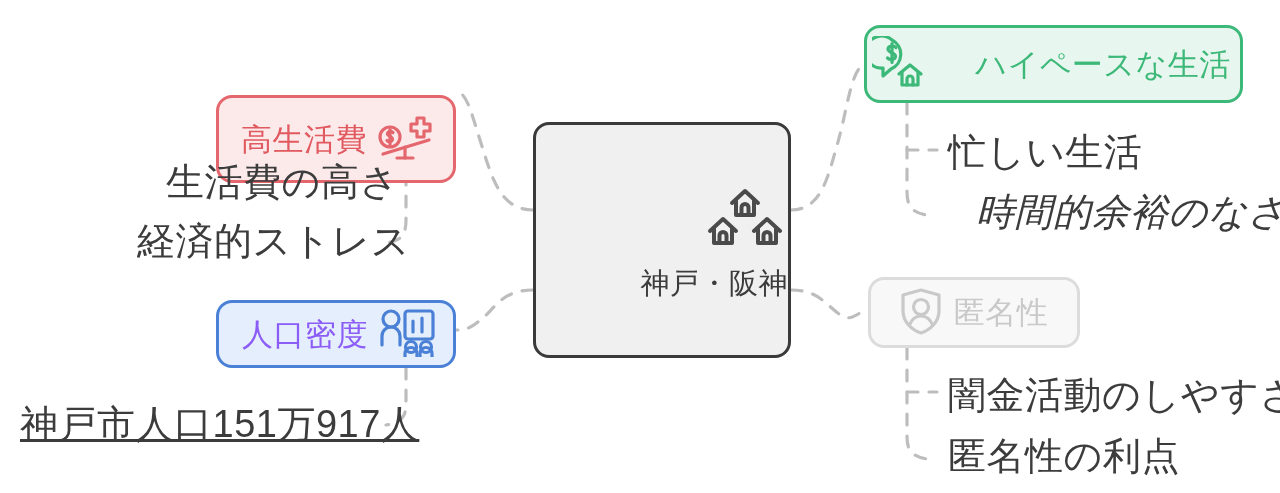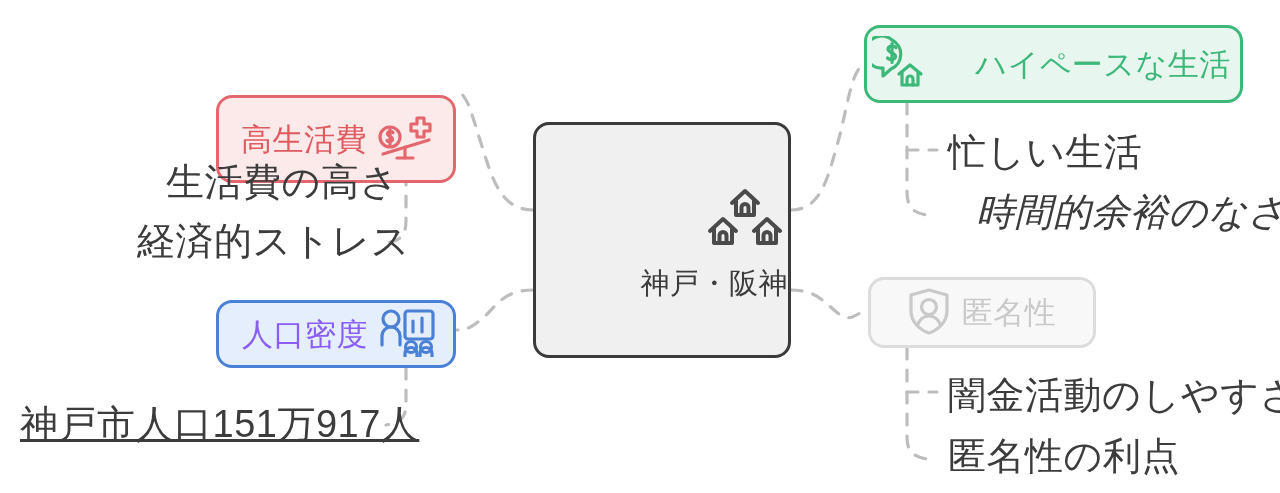--- a/index.html
+++ b/index.html
@@ -221,21 +221,21 @@
         <path d="M27,38 L38,29 L49,38"></path>
         <path d="M30,36.5 L30,49 L46,49 L46,36.5"></path>
         <path d="M35,49 L35,43 A3,3 0 0 1 41,43 L41,49"></path>
       </svg>
     </span>
     <span class="node-label">ハイペースな生活</span>
   </div>
   <div class="leaf right" style="left:948px; top:133px;">忙しい生活</div>
   <div class="leaf right" style="left:976px; top:193px;font-style:italic;">時間的余裕のなさ</div>
 
-  <div class="node grey" style="left:868px; top:277px; width:228px; height:71px; padding:0 20px 0 18px;">
+  <div class="node grey" style="left:868px; top:277px; width:212px; height:71px; padding:0 20px 0 18px;">
     <span class="node-icon">
       <svg width="46" height="48" viewBox="0 0 46 48" xmlns="http://www.w3.org/2000/svg" fill="none" stroke="#c9c9c9" stroke-width="3.2" stroke-linecap="round" stroke-linejoin="round">
         <path d="M23,3 L41,8 L41,24 C 41,35 32,43 23,46 C 14,43 5,35 5,24 L5,8 Z"></path>
         <circle cx="23" cy="20" r="7.5"></circle>
         <path d="M11.5,38 C 14,31.5 18,29 23,29 C 28,29 32,31.5 34.5,38"></path>
       </svg>
     </span>
     <span class="node-label">匿名性</span>
   </div>
   <div class="leaf right" style="left:948px; top:437px;">匿名性の利点</div>

